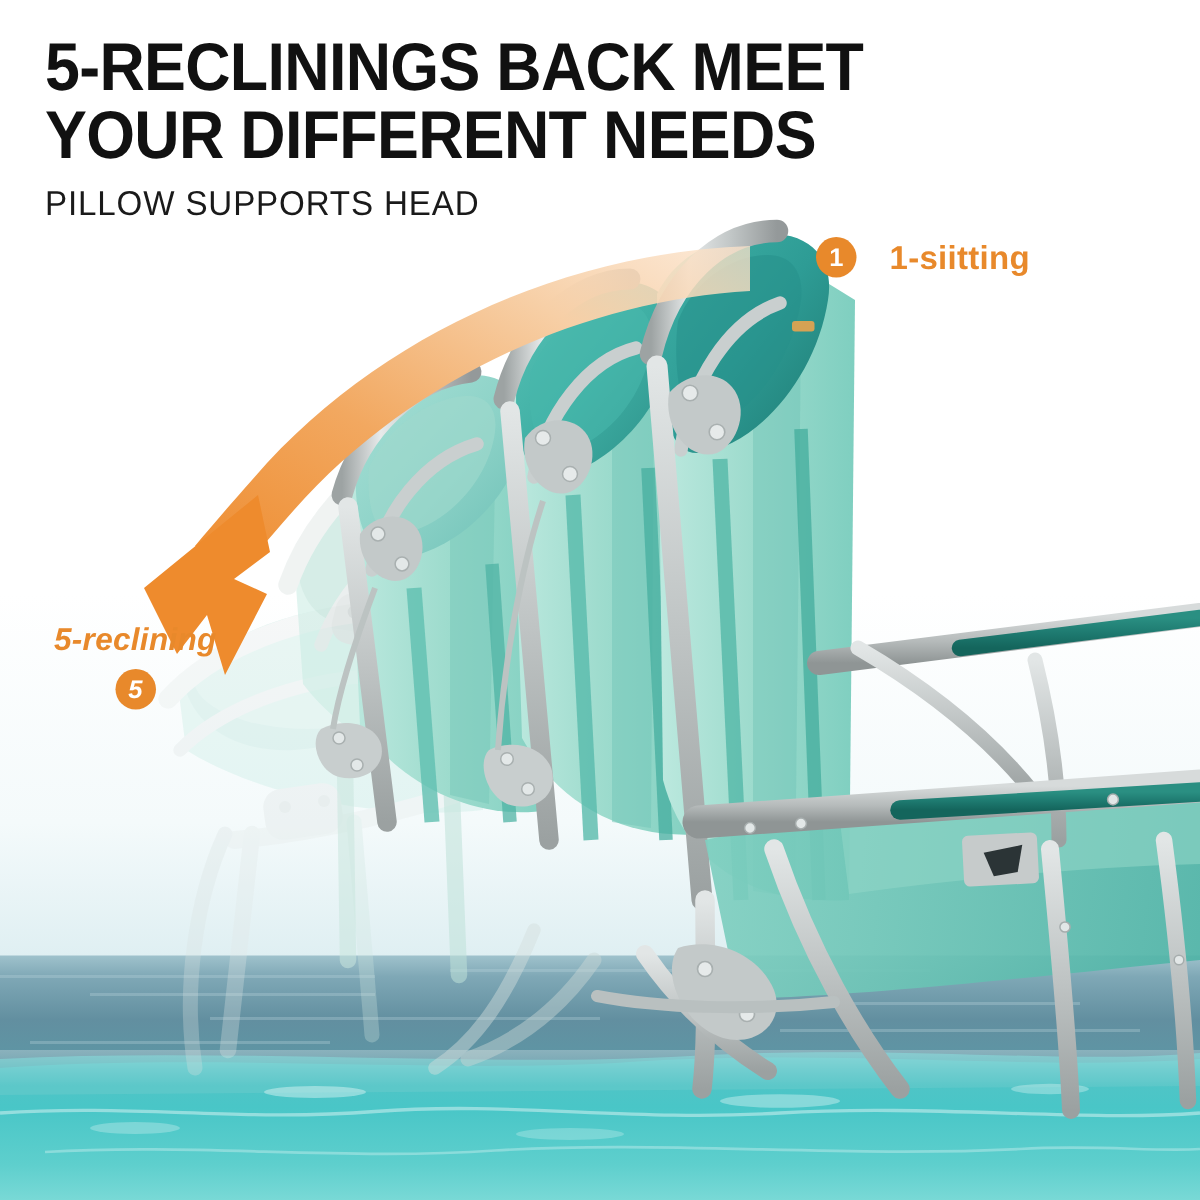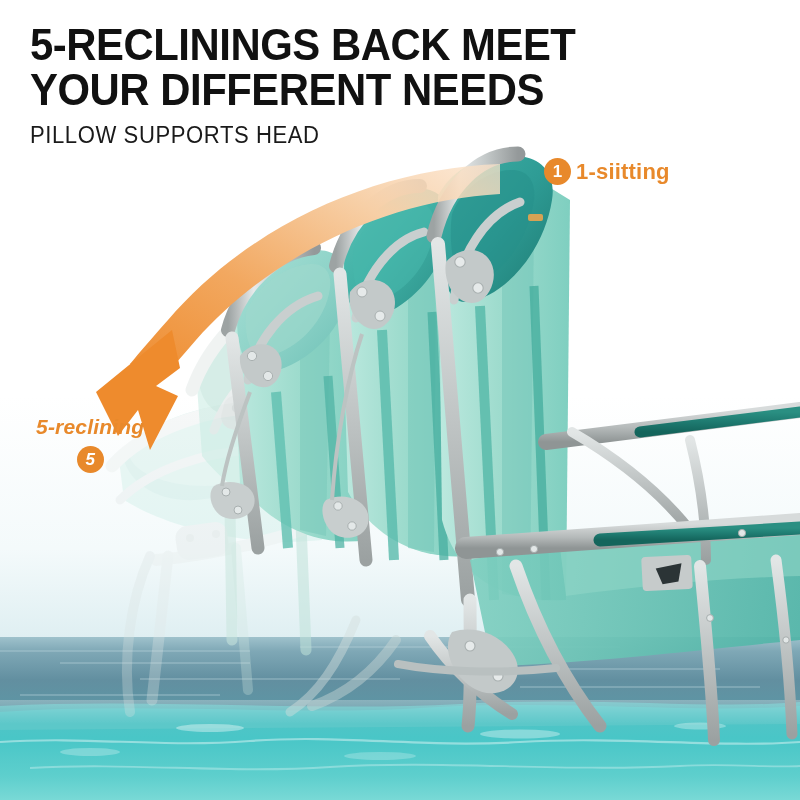--- a/index.html
+++ b/index.html
@@ -54,21 +54,21 @@
   }
   .callout-text{
     color:#E8892B;
     font-weight:bold;
     font-size:22px;
     letter-spacing:0.2px;
     white-space:nowrap;
   }
 
   #callout-sitting{left:544px;top:158px;}
-  #callout-sitting .callout-text{margin-left:5px;}
+  #callout-sitting .callout-text{margin-left:22px;}
 
   #callout-reclining{left:36px;top:415px;flex-direction:column;align-items:center;font-style:italic;}
   #callout-reclining .callout-text{font-size:21px;}
   #callout-reclining .badge{margin-top:7px;}
 
   .arrow-layer{position:absolute;left:0;top:0;width:800px;height:800px;z-index:30;pointer-events:none;}
   .chair-layer{position:absolute;left:0;top:0;width:800px;height:800px;z-index:20;}
 </style>
 </head>
 <body>

